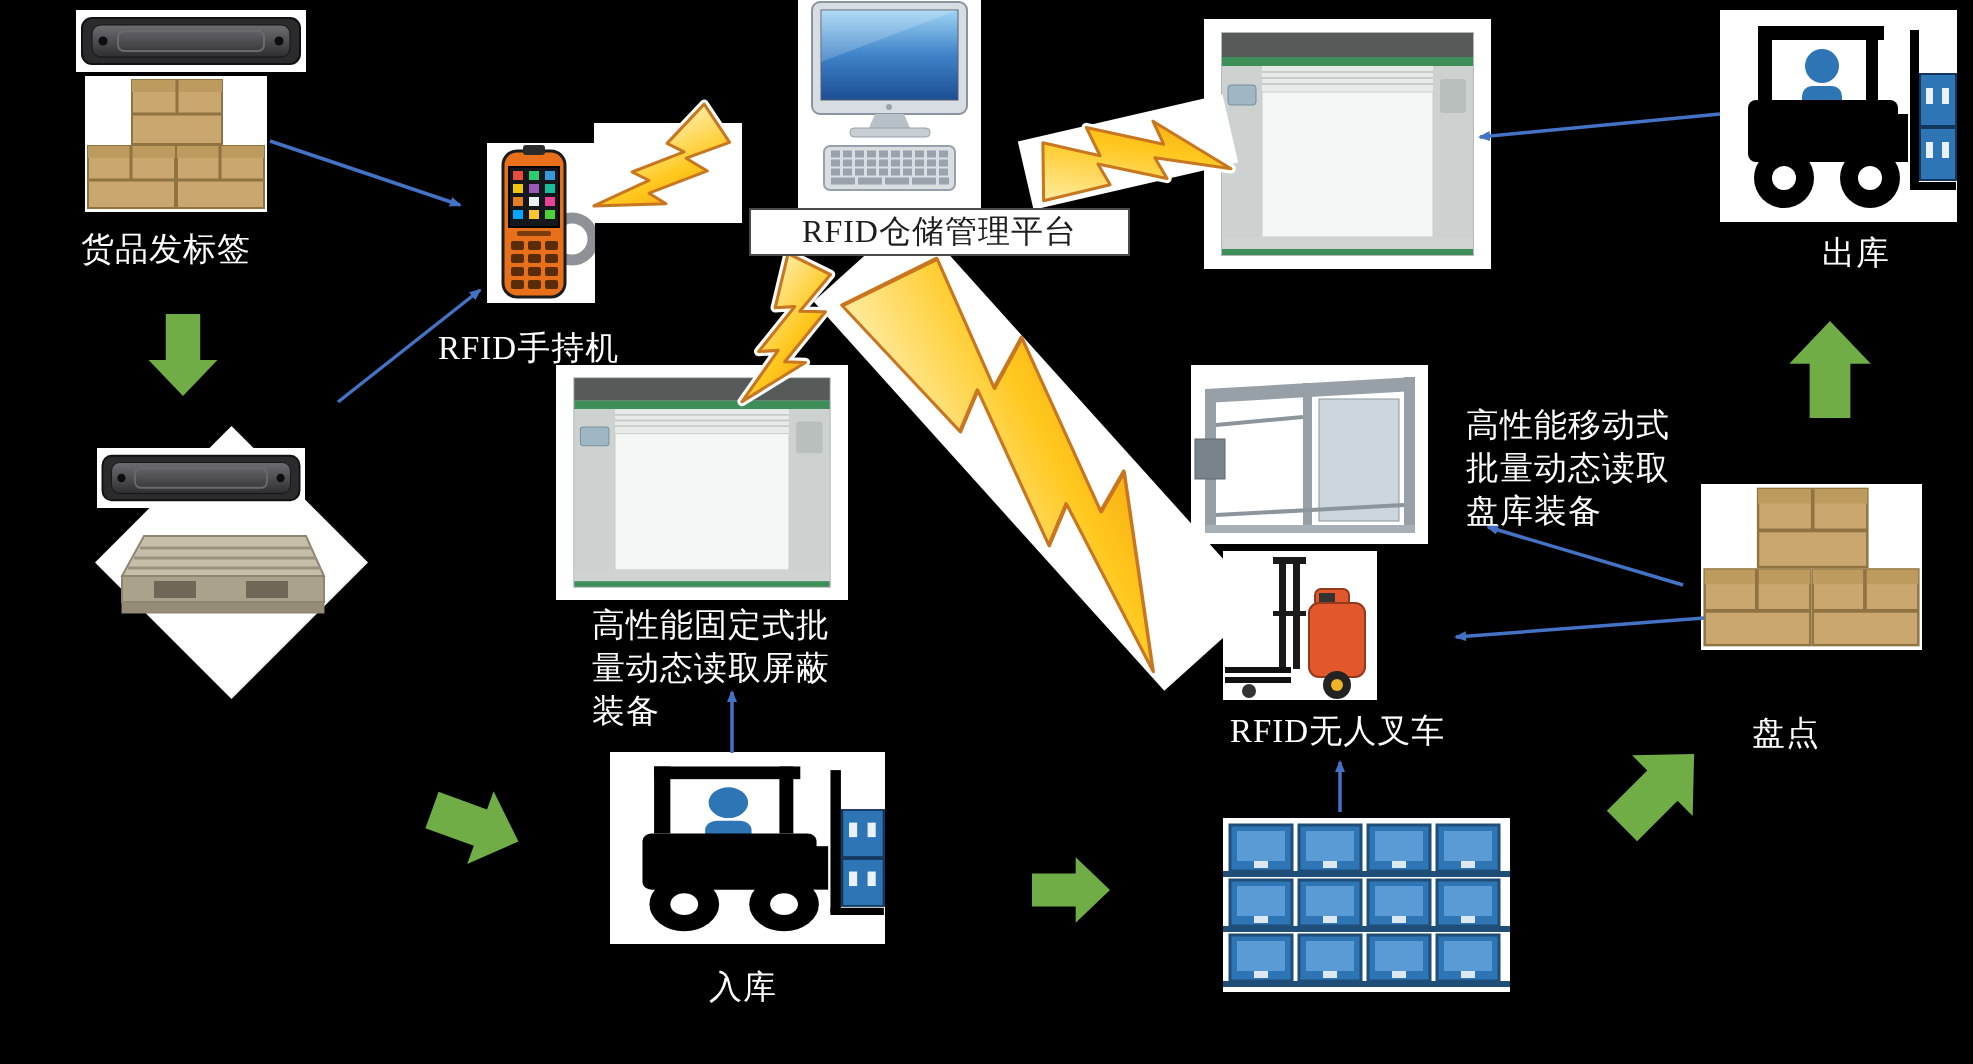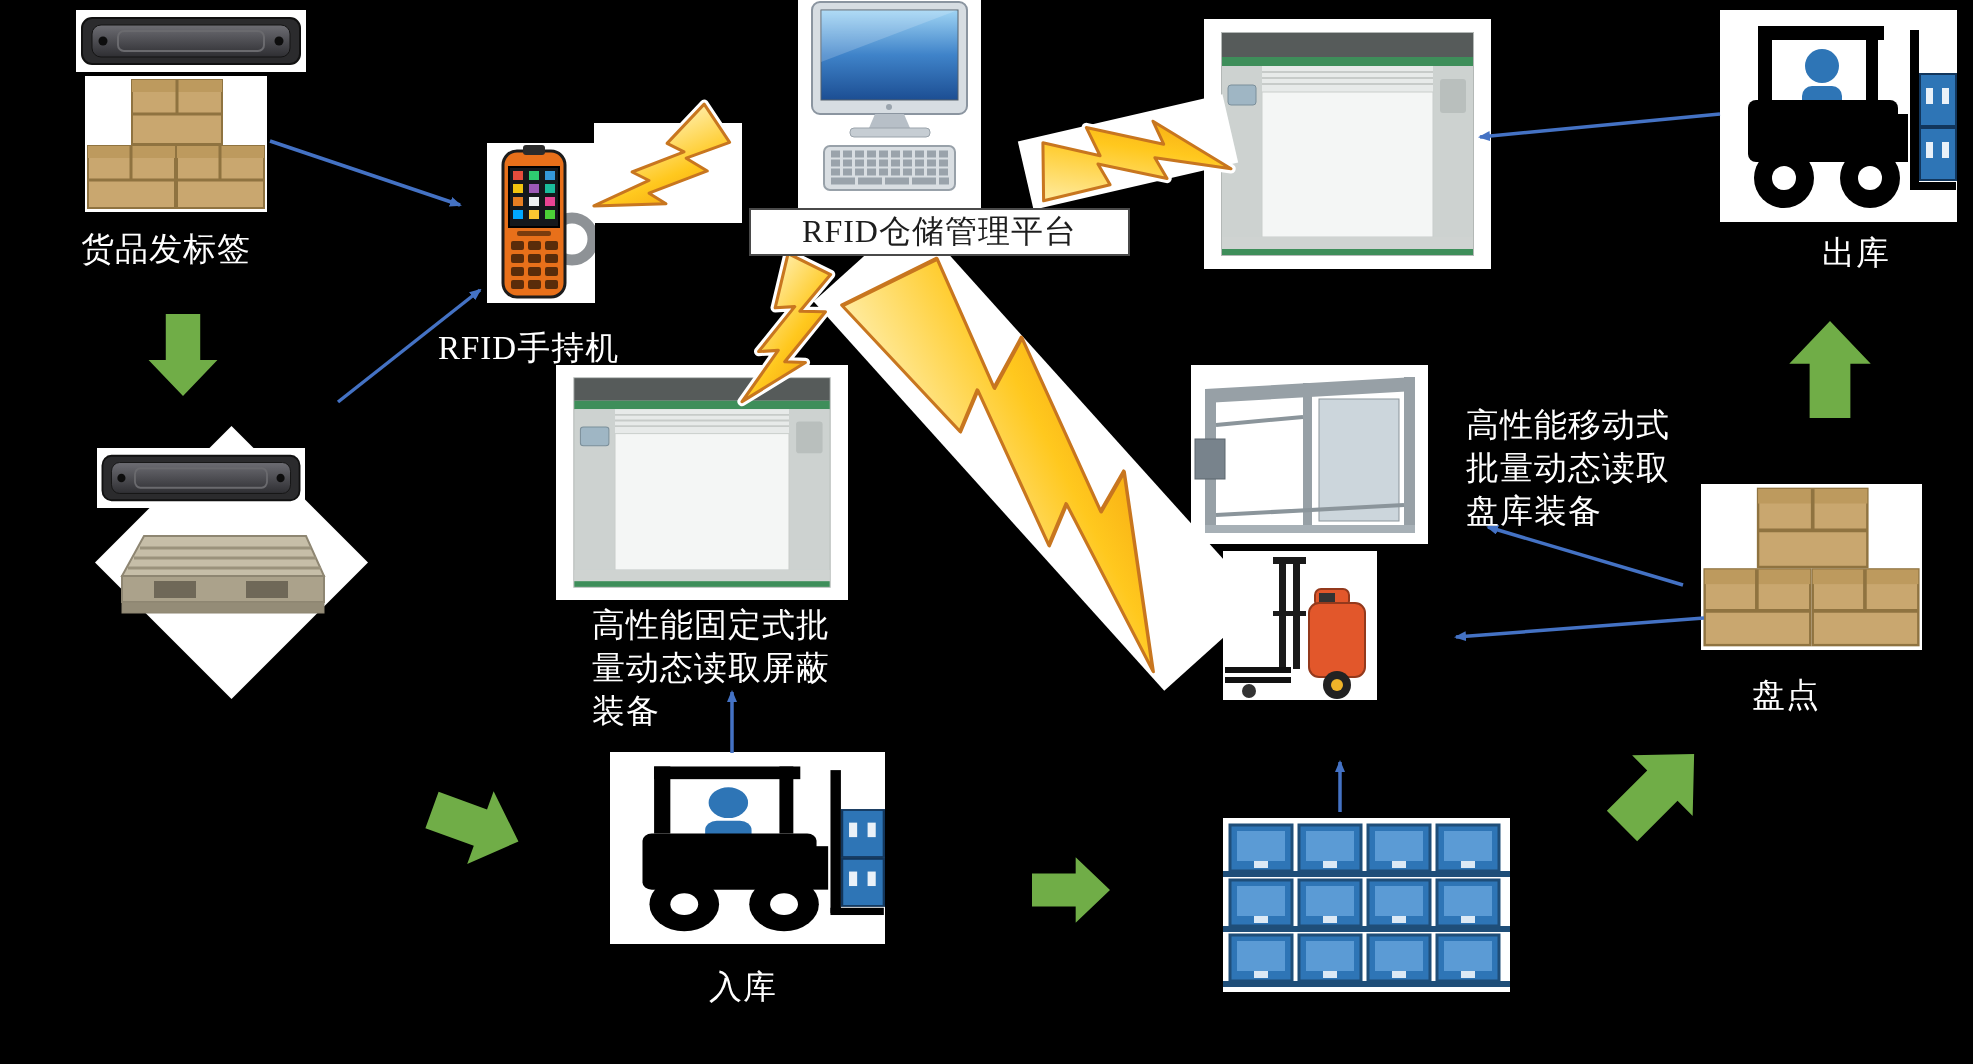--- a/index.html
+++ b/index.html
@@ -415,16 +415,17 @@
   <div class="platform-box">
     <span>RFID仓储管理平台</span>
   </div>
   <div class="label" style="left:1794px;top:232px">出库</div>
   <div class="label" style="left:564px;top:604px">高性能固定式批
 量动态读取屏蔽
 装备</div>
   <div class="label" style="left:1438px;top:404px">高性能移动式
 批量动态读取
 盘库装备</div>
+  <div class="label" style="left:1202px;top:710px">RFID无人叉车</div>
   <div class="label" style="left:681px;top:966px">入库</div>
-  <div class="label" style="left:1724px;top:674px">盘点</div>
+  <div class="label" style="left:1724px;top:712px">盘点</div>
 
 </div>
 
 </body></html>

